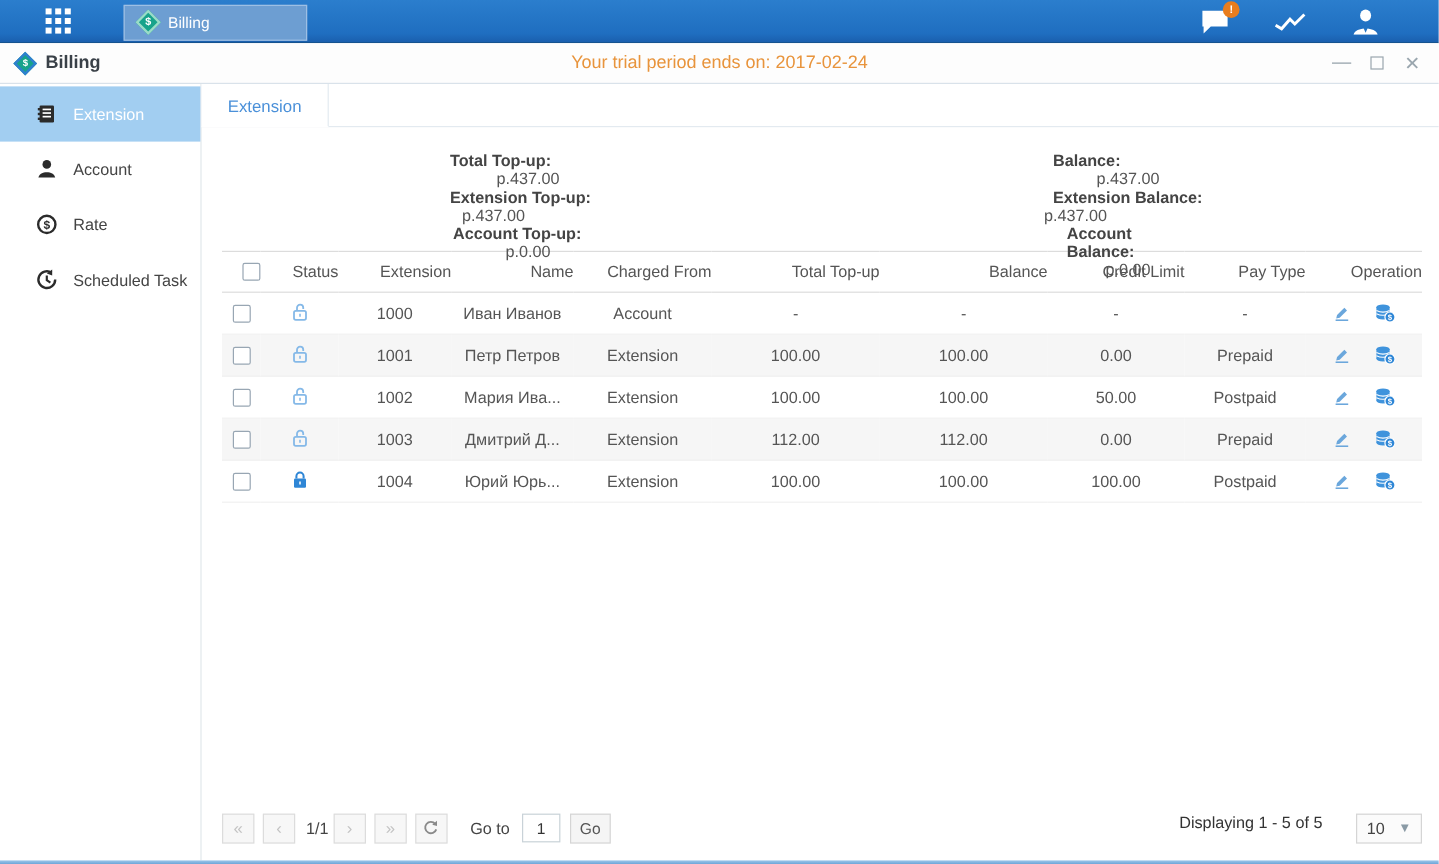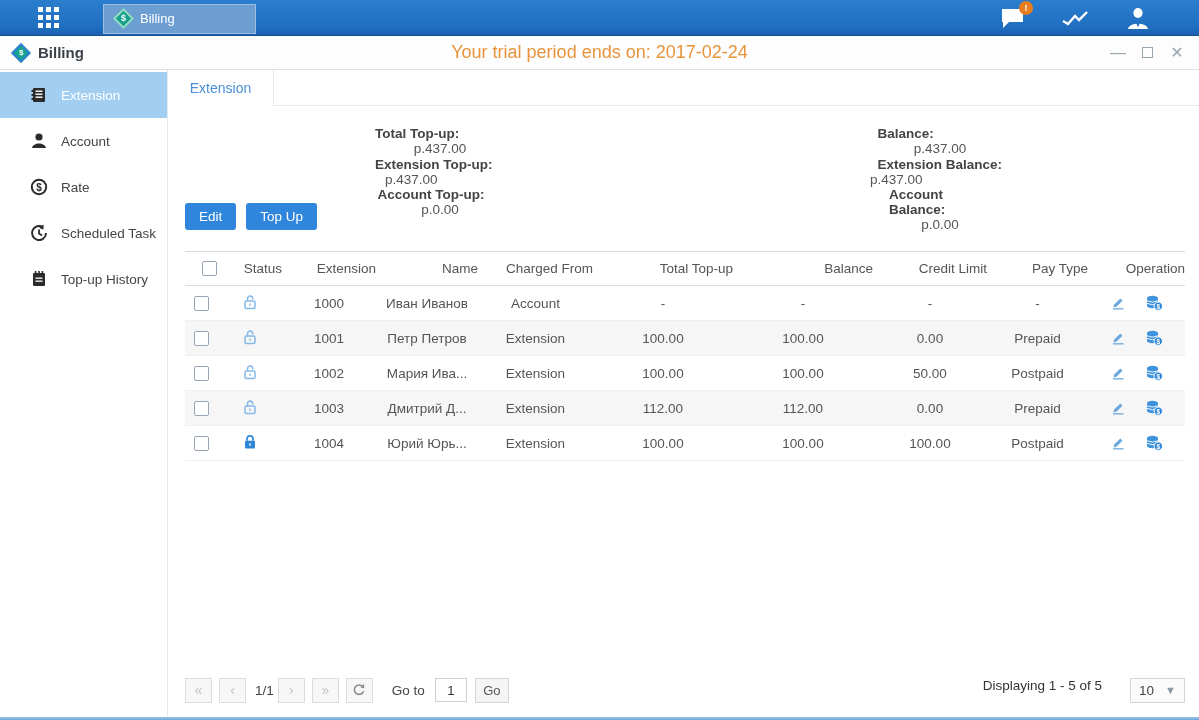--- a/index.html
+++ b/index.html
@@ -23,21 +23,21 @@
   .badge { position:absolute; top:-6px; right:-8px; width:14px; height:14px; background:#e87d1e;
     border-radius:50%; color:#fff; font-size:9px; font-weight:bold; display:flex; align-items:center; justify-content:center; }
 
   
   .titlebar { height:34px; flex:0 0 34px; background:#fdfdfd; border-bottom:1px solid #d9e2ea;
     display:flex; align-items:center; position:relative; }
   .title-diamond { margin-left:14px; width:14px; height:14px; transform:rotate(45deg); background:#17a38b;
     border:2px solid #2f7fd0; display:flex; align-items:center; justify-content:center; }
   .title-diamond span { transform:rotate(-45deg); color:#fff; font-size:8px; font-weight:bold; line-height:1; }
   .title-text { margin-left:10px; font-size:15px; font-weight:bold; color:#3a4148; }
-  .trial { position:absolute; left:50%; transform:translateX(-50%); color:#e8943c; font-size:18px; }
+  .trial { position:absolute; left:50%; transform:translateX(-50%); color:#e8943c; font-size:15px; }
   .win-controls { margin-left:auto; margin-right:14px; display:flex; align-items:center; gap:16px; color:#9aa6ae; }
   .wc { cursor:pointer; display:flex; align-items:center; justify-content:center; width:16px; height:16px; font-size:16px; }
   .wc.box { width:11px; height:11px; border:1.5px solid #9aa6ae; }
 
   
   .body { flex:1; display:flex; min-height:0; }
   .sidebar { width:168px; flex:0 0 168px; border-right:1px solid #e2e8ec; padding-top:2px; }
   .side-item { height:46px; display:flex; align-items:center; padding-left:30px; gap:13px;
     font-size:13.5px; color:#444; cursor:pointer; }
   .side-item.active { background:#a2cef1; color:#fff; }
@@ -178,31 +178,20 @@
         </svg>
         <span>Rate</span>
       </div>
       <div class="side-item">
         <svg width="18" height="18" viewBox="0 0 18 18">
           <path d="M16 9 a7 7 0 1 1-3-5.7" fill="none" stroke="#2b2b2b" stroke-width="2"></path>
           <polygon points="13.5,0.5 13.5,5.5 9,4" fill="#2b2b2b"></polygon>
           <path d="M9 5.5 V9.5 l3 2" fill="none" stroke="#2b2b2b" stroke-width="1.8"></path>
         </svg>
         <span>Scheduled Task</span>
-      </div>
-      <div class="side-item">
-        <svg width="18" height="18" viewBox="0 0 18 18">
-          <rect x="3" y="3" width="12" height="13" rx="1" fill="#2b2b2b"></rect>
-          <rect x="4.8" y="1" width="1.6" height="4" fill="#2b2b2b"></rect>
-          <rect x="8.2" y="1" width="1.6" height="4" fill="#2b2b2b"></rect>
-          <rect x="11.6" y="1" width="1.6" height="4" fill="#2b2b2b"></rect>
-          <rect x="5.5" y="7.5" width="7" height="1.3" fill="#fff"></rect>
-          <rect x="5.5" y="10.5" width="7" height="1.3" fill="#fff"></rect>
-        </svg>
-        <span>Top-up History</span>
       </div>
     </div>
 
     <div class="main">
       <div class="tabbar">
         <div class="tab">Extension</div>
       </div>
 
       <div class="content">
         <div class="summary">
@@ -225,24 +214,20 @@
             </div>
             <div class="sum-row">
               <span class="lbl wR1">Extension Balance:</span>
               <span class="val wRV">p.437.00</span>
               <span class="lbl wR2">Account Balance:</span>
               <span class="val">p.0.00</span>
             </div>
           </div>
         </div>
 
-        <div class="btn-row">
-          <button class="btn">Edit</button>
-          <button class="btn">Top Up</button>
-        </div>
 
         <table class="grid">
           <colgroup>
             <col style="width:3.2%">
               <col style="width:6.5%">
               <col style="width:9.4%">
               <col style="width:10.2%">
             <col style="width:11.5%">
               <col style="width:14%">
               <col style="width:14%">

